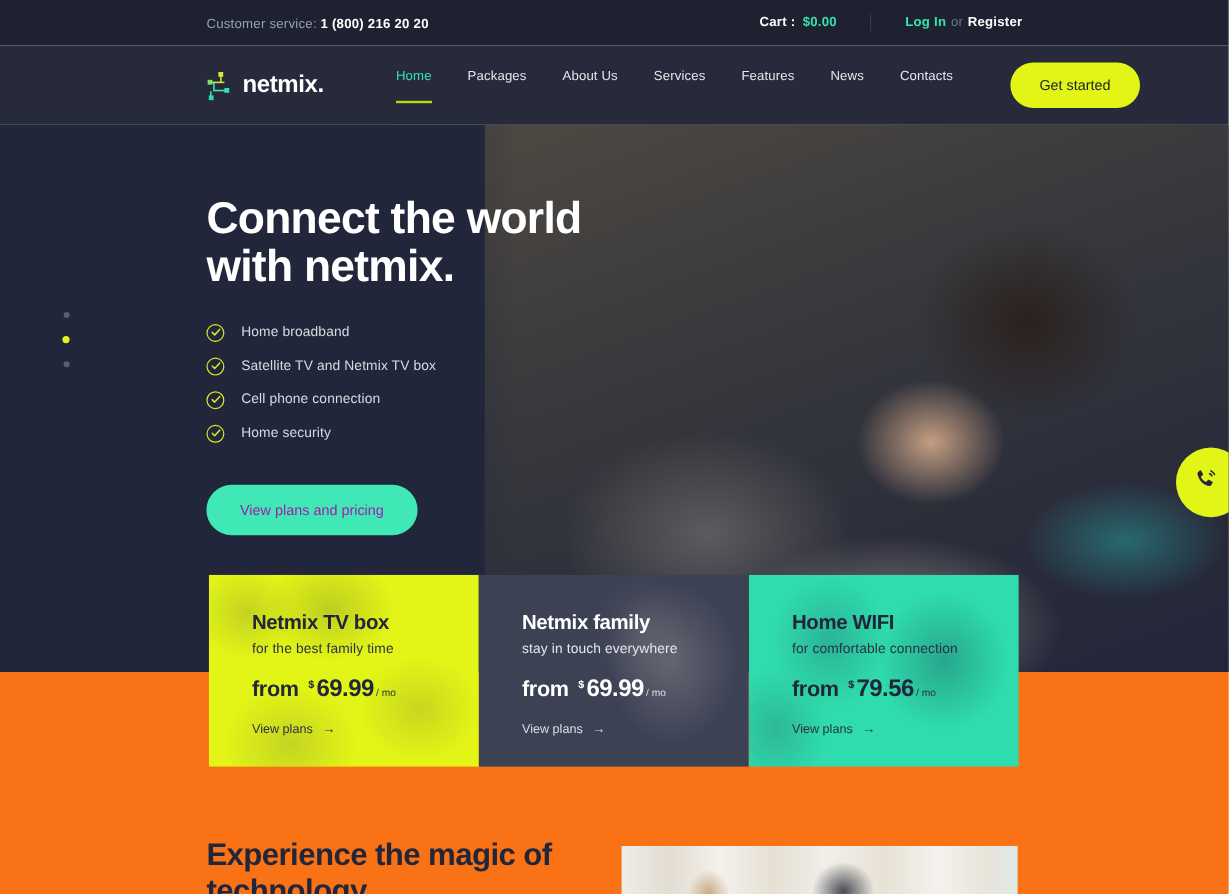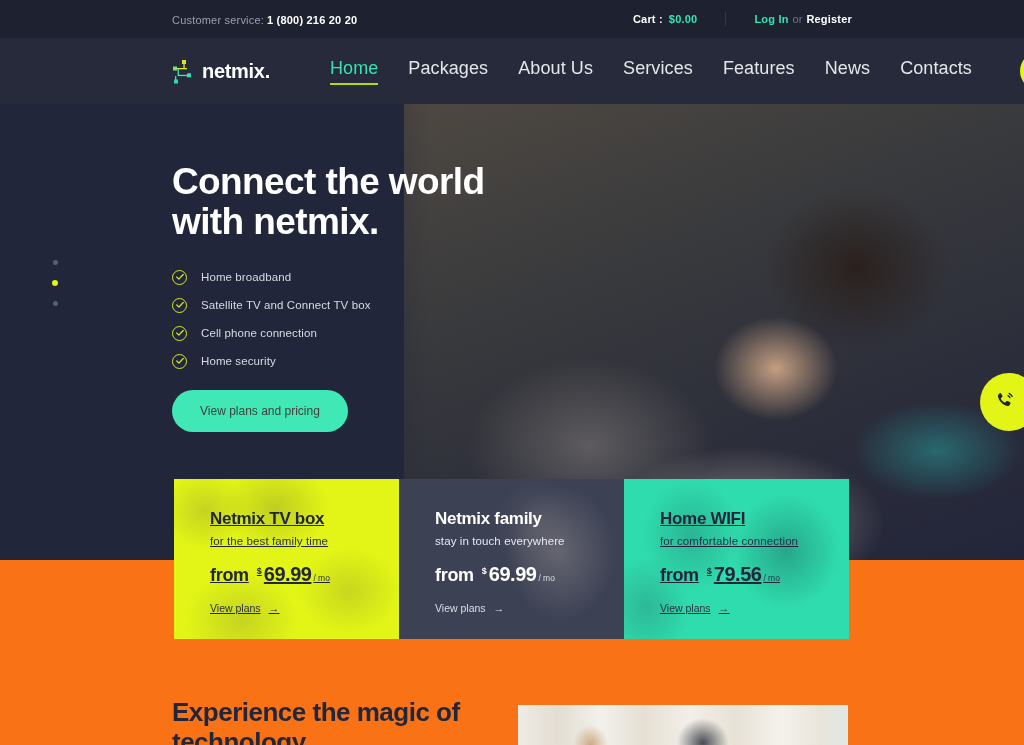--- a/index.html
+++ b/index.html
@@ -39,22 +39,22 @@
     display: flex; align-items: center;
   }
   .logo-wrap { display: flex; align-items: center; margin-left: 172px; }
   .logo-mark { width: 22px; height: 26px; display: block; }
   .logo-text {
     color: #ffffff; font-size: 20px; font-weight: bold;
     letter-spacing: -0.3px; margin-left: 8px;
   }
   .nav { display: flex; align-items: center; margin-left: 60px; }
   .nav-item {
-    position: relative; color: #e4e6ea; font-size: 18px;
-    margin-right: 30px; padding-bottom: 5px; letter-spacing: .1px; cursor: pointer;
+    position: relative; color: #e4e6ea; font-size: 11px;
+    margin-right: 30px; padding-bottom: 15px; letter-spacing: .1px; cursor: pointer;
     white-space: nowrap;
   }
   .nav-item.active { color: #35e3b0; }
   .nav-item.active::after {
     content: ""; position: absolute; left: 0; bottom: -1px;
     width: 100%; height: 2px; background: #b9d908;
   }
   .cta-pill {
     margin-left: 18px;
     background: #e2f516; color: #1d2130;
@@ -91,22 +91,22 @@
   .feat-row { display: flex; align-items: center; margin-bottom: 13px; }
   .feat-check {
     width: 15px; height: 15px; border-radius: 50%;
     border: 1.4px solid #d7e82a;
     display: flex; align-items: center; justify-content: center;
     flex: 0 0 auto;
   }
   .feat-check svg { width: 8px; height: 8px; display: block; }
   .feat-text { color: #d8dae0; font-size: 11.5px; margin-left: 14px; letter-spacing: .1px; }
   .hero-btn {
-    display: inline-block; margin-top: 8px;
-    background: #3fe8b4; color: #404040;
+    display: inline-block; margin-top: 22px;
+    background: #3fe8b4; color: #a21caf;
     font-size: 12px; border-radius: 22px;
     padding: 14px 28px; cursor: pointer;
   }
 
   
   .slider-dots {
     position: absolute; left: 52px; top: 156px;
     display: flex; flex-direction: column; align-items: center;
   }
   .sdot { width: 5px; height: 5px; border-radius: 50%; background: #5a5f6d; margin-bottom: 15px; cursor: pointer; }
@@ -152,21 +152,21 @@
   .card-body { position: relative; padding: 30px 0 0 36px; }
   .card-title { font-size: 17px; font-weight: bold; letter-spacing: -0.3px; }
   .card-sub { font-size: 11.5px; margin-top: 6px; letter-spacing: .1px; }
   .card-price { margin-top: 16px; display: flex; align-items: baseline; }
   .p-from { font-size: 18px; font-weight: bold; letter-spacing: -0.3px; }
   .p-cur { font-size: 9px; font-weight: bold; margin-left: 8px; position: relative; top: -7px; }
   .p-amt { font-size: 20px; font-weight: bold; margin-left: 2px; letter-spacing: -0.5px; }
   .p-per { font-size: 8.5px; margin-left: 2px; position: relative; top: 0px; }
   .card-link { margin-top: 16px; font-size: 10.5px; cursor: pointer; display: flex; align-items: center; }
   .card-link .arw { margin-left: 8px; font-size: 11px; }
-  .dark-text { color: #21263a; text-decoration: underline; }
+  .dark-text { color: #21263a; }
   .dark-text .card-sub, .dark-text .p-per, .dark-text .card-link { color: #2b3045; }
   .light-text { color: #ffffff; }
   .light-text .card-sub { color: #e6e8ee; }
   .light-text .p-per, .light-text .card-link { color: #dcdfe6; }
 
   
   .lower { position: absolute; top: 560px; left: 0; width: 1024px; height: 185px; background: #f97316; }
   .sec-title {
     position: absolute; top: 138px; left: 172px; width: 330px;
     font-size: 26px; font-weight: bold; color: #21263a;
@@ -254,21 +254,21 @@
               </svg>
           </span>
           <span class="feat-text">Home broadband</span>
         </div>
         <div class="feat-row">
           <span class="feat-check">
             <svg viewBox="0 0 10 10">
                 <path d="M1 5 L3.6 7.6 L9 1.8" stroke="#d7e82a" stroke-width="1.6" fill="none" stroke-linecap="round" stroke-linejoin="round"></path>
               </svg>
           </span>
-          <span class="feat-text">Satellite TV and Connect TV box</span>
+          <span class="feat-text">Satellite TV and Netmix TV box</span>
         </div>
         <div class="feat-row">
           <span class="feat-check">
             <svg viewBox="0 0 10 10">
                 <path d="M1 5 L3.6 7.6 L9 1.8" stroke="#d7e82a" stroke-width="1.6" fill="none" stroke-linecap="round" stroke-linejoin="round"></path>
               </svg>
           </span>
           <span class="feat-text">Cell phone connection</span>
         </div>
         <div class="feat-row">

